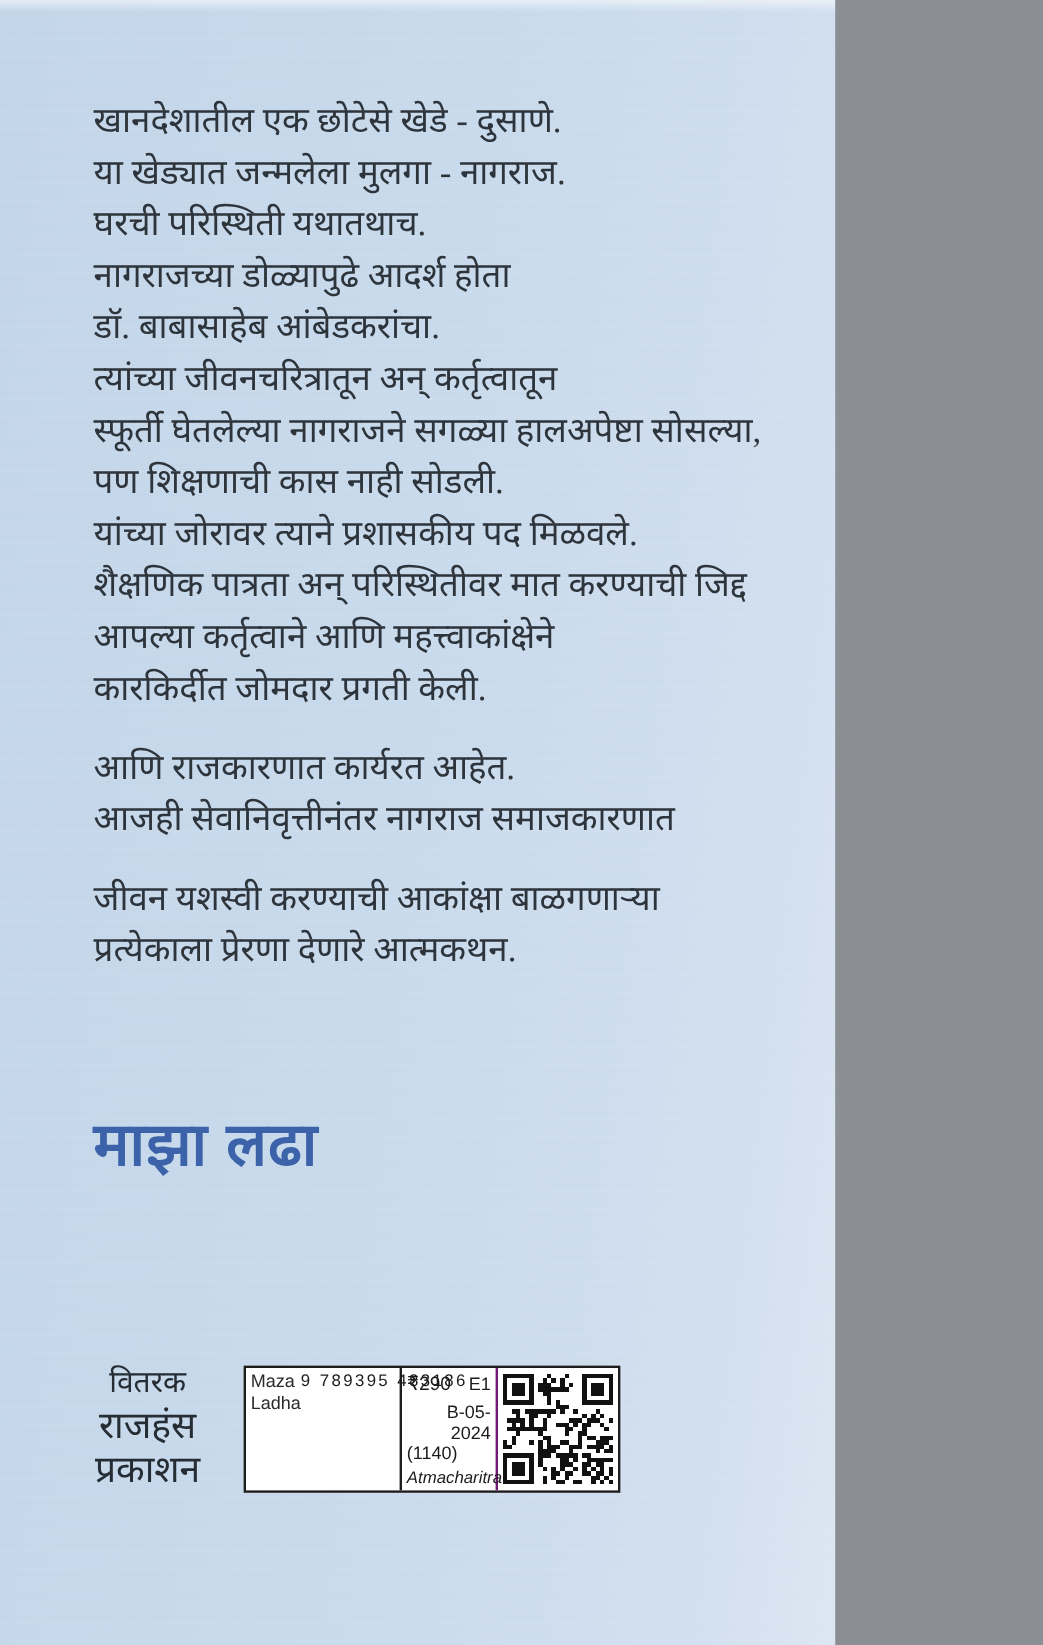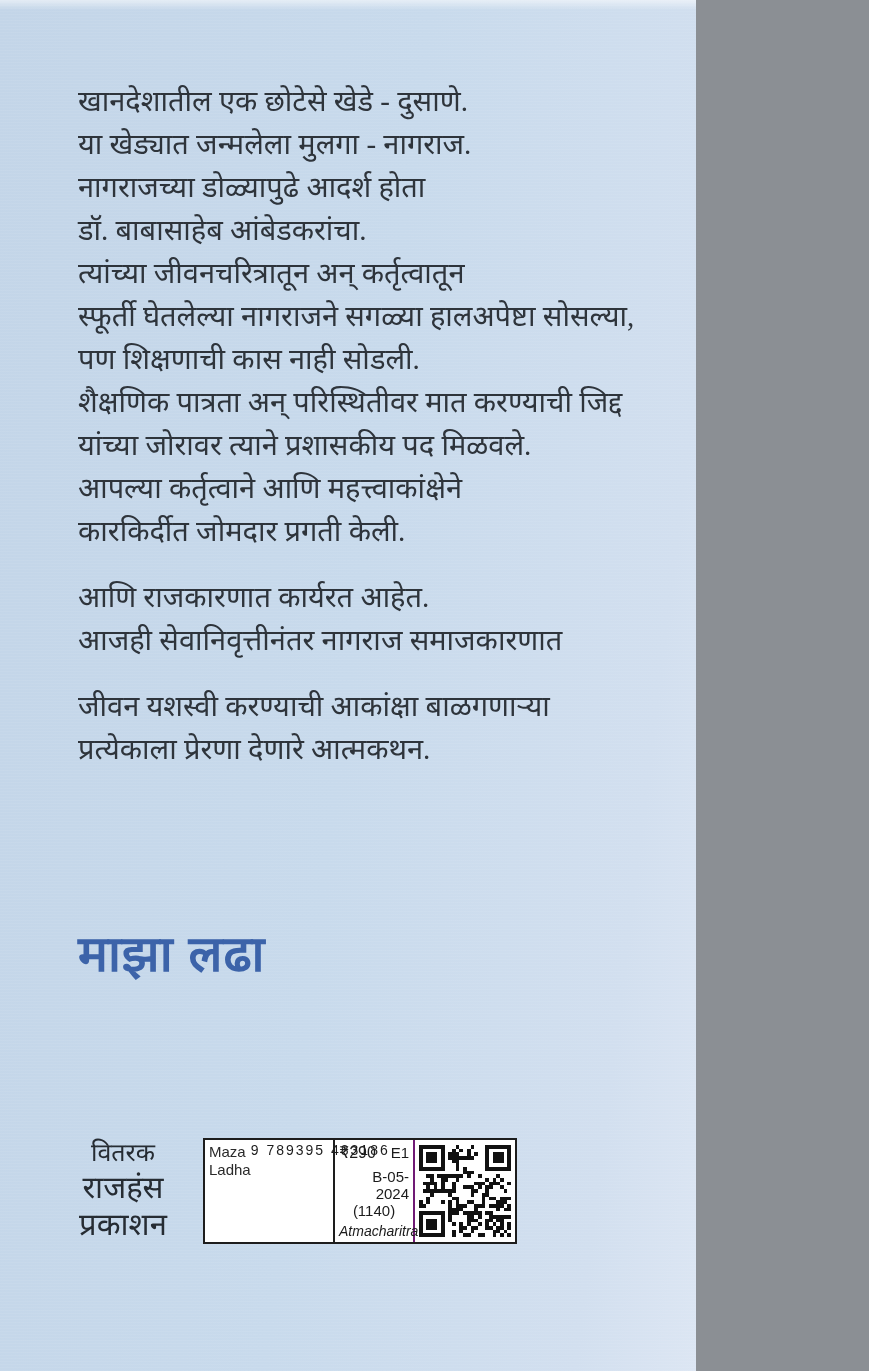--- a/index.html
+++ b/index.html
@@ -37,42 +37,43 @@
     display:flex;flex-direction:row;padding:3px 4px 2px;}
   .bc-title{font-size:15px;line-height:18px;color:#2a2a2a;}
   .bc-bars{flex:1;width:116px;}
   .bc-digits{font-size:14px;letter-spacing:2px;line-height:14px;white-space:nowrap;}
   .info-section{width:80px;border-right:2px solid #701a75;box-sizing:border-box;
     display:flex;flex-direction:column;padding:3px 4px;}
   .info-row1{display:flex;justify-content:space-between;align-items:baseline;}
   .price{font-size:16px;}
   .edition{font-size:15px;}
   .batch{font-size:15px;text-align:right;margin-top:6px;}
-  .batch-num{font-size:15px;text-align:center;}
+  .batch-num{font-size:15px;text-align:left;}
   .category{font-size:14px;font-style:italic;margin-top:auto;}
   .qr-section{flex:1;display:flex;align-items:center;justify-content:center;}
 </style>
 </head>
 <body>
 
 <div id="stage">
   <div class="top-sheen"></div>
   <div class="crease"></div>
 
   <div class="text-block">
       <div class="para">
         <div class="line">खानदेशातील एक छोटेसे खेडे - दुसाणे.</div>
         <div class="line">या खेड्यात जन्मलेला मुलगा - नागराज.</div>
+        <div class="line">घरची परिस्थिती यथातथाच.</div>
         <div class="line">नागराजच्या डोळ्यापुढे आदर्श होता</div>
         <div class="line">डॉ. बाबासाहेब आंबेडकरांचा.</div>
         <div class="line">त्यांच्या जीवनचरित्रातून अन् कर्तृत्वातून</div>
         <div class="line">स्फूर्ती घेतलेल्या नागराजने सगळ्या हालअपेष्टा सोसल्या,</div>
         <div class="line">पण शिक्षणाची कास नाही सोडली.</div>
+        <div class="line">यांच्या जोरावर त्याने प्रशासकीय पद मिळवले.</div>
         <div class="line">शैक्षणिक पात्रता अन् परिस्थितीवर मात करण्याची जिद्द</div>
-        <div class="line">यांच्या जोरावर त्याने प्रशासकीय पद मिळवले.</div>
         <div class="line">आपल्या कर्तृत्वाने आणि महत्त्वाकांक्षेने</div>
         <div class="line">कारकिर्दीत जोमदार प्रगती केली.</div>
       </div>
       <div class="para">
         <div class="line">आणि राजकारणात कार्यरत आहेत.</div>
         <div class="line">आजही सेवानिवृत्तीनंतर नागराज समाजकारणात</div>
       </div>
       <div class="para">
         <div class="line">जीवन यशस्वी करण्याची आकांक्षा बाळगणाऱ्या</div>
         <div class="line">प्रत्येकाला प्रेरणा देणारे आत्मकथन.</div>

